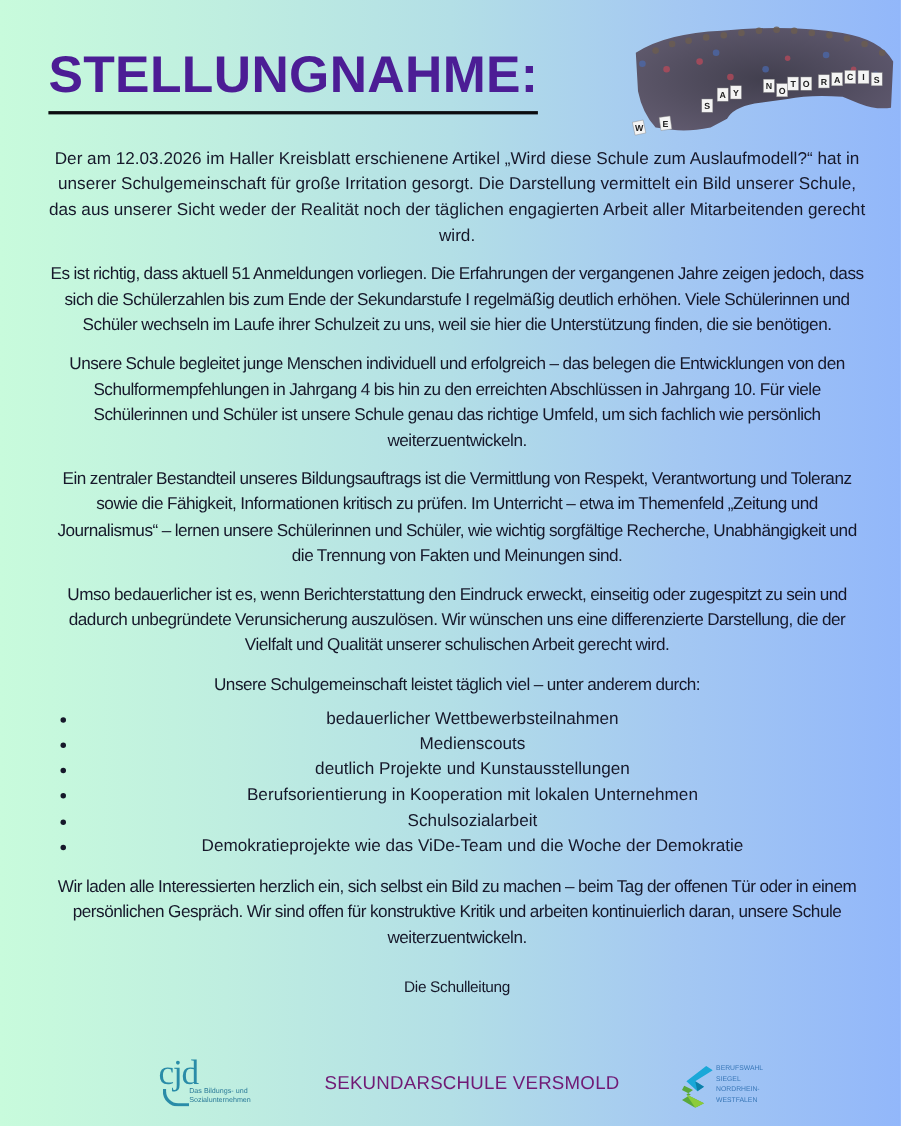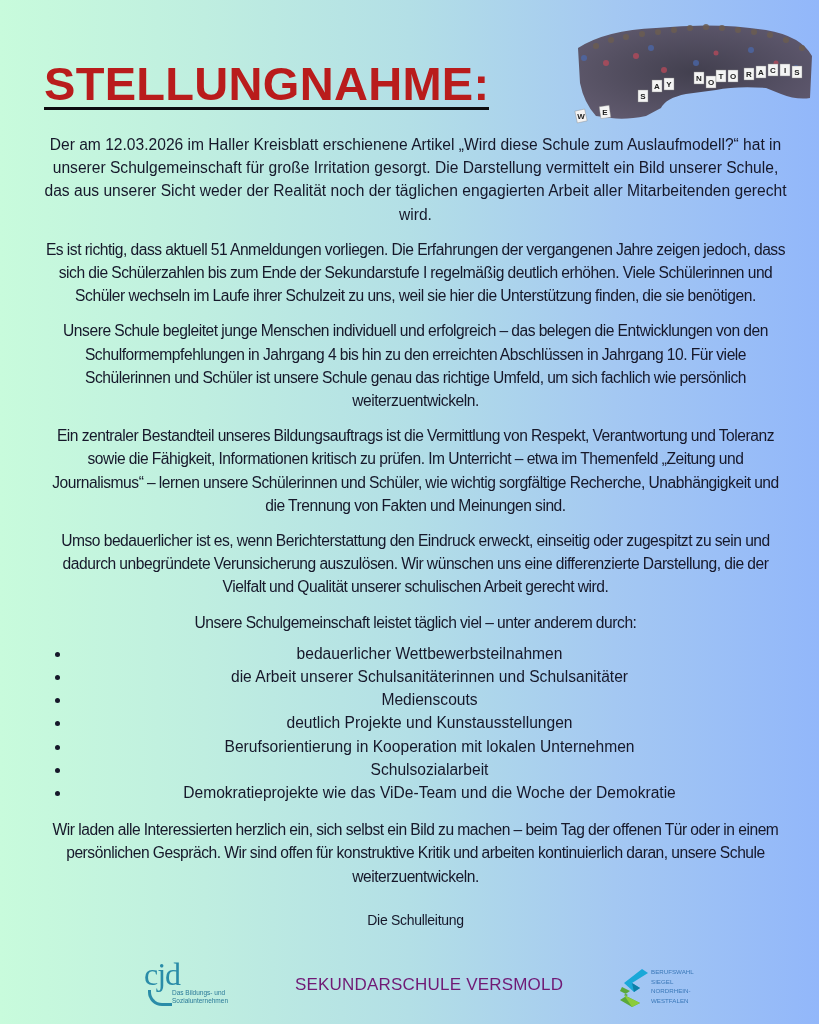--- a/index.html
+++ b/index.html
@@ -11,25 +11,24 @@
       color: #16182a;
     }
     .title {
       position: absolute;
       left: 44px;
       top: 44px;
       font-family: "Liberation Sans", sans-serif;
       font-weight: bold;
       font-size: 47px;
       letter-spacing: 0.3px;
-      color: #b91c1c;
+      color: #4c1d95;
       line-height: 1;
-      padding-bottom: 0;
+      padding-bottom: 10px;
       border-bottom: 3px solid #0c0c10;
-      margin-top: 16px;
     }
     .photo {
       position: absolute;
       left: 566px;
       top: 8px;
       width: 250px;
       height: 120px;
     }
     .content {
       position: absolute;
@@ -215,21 +214,20 @@
 
 <div class="content">
   <p>Der am 12.03.2026 im Haller Kreisblatt erschienene Artikel „Wird diese Schule zum Auslaufmodell?“ hat in unserer Schulgemeinschaft für große Irritation gesorgt. Die Darstellung vermittelt ein Bild unserer Schule, das aus unserer Sicht weder der Realität noch der täglichen engagierten Arbeit aller Mitarbeitenden gerecht wird.</p>
   <p class="narrow">Es ist richtig, dass aktuell 51 Anmeldungen vorliegen. Die Erfahrungen der vergangenen Jahre zeigen jedoch, dass sich die Schülerzahlen bis zum Ende der Sekundarstufe I regelmäßig deutlich erhöhen. Viele Schülerinnen und Schüler wechseln im Laufe ihrer Schulzeit zu uns, weil sie hier die Unterstützung finden, die sie benötigen.</p>
   <p class="narrow">Unsere Schule begleitet junge Menschen individuell und erfolgreich – das belegen die Entwicklungen von den Schulformempfehlungen in Jahrgang 4 bis hin zu den erreichten Abschlüssen in Jahrgang 10. Für viele Schülerinnen und Schüler ist unsere Schule genau das richtige Umfeld, um sich fachlich wie persönlich weiterzuentwickeln.</p>
   <p class="narrow">Ein zentraler Bestandteil unseres Bildungsauftrags ist die Vermittlung von Respekt, Verantwortung und Toleranz sowie die Fähigkeit, Informationen kritisch zu prüfen. Im Unterricht – etwa im Themenfeld „Zeitung und Journalismus“ – lernen unsere Schülerinnen und Schüler, wie wichtig sorgfältige Recherche, Unabhängigkeit und die Trennung von Fakten und Meinungen sind.</p>
   <p class="narrow">Umso bedauerlicher ist es, wenn Berichterstattung den Eindruck erweckt, einseitig oder zugespitzt zu sein und dadurch unbegründete Verunsicherung auszulösen. Wir wünschen uns eine differenzierte Darstellung, die der Vielfalt und Qualität unserer schulischen Arbeit gerecht wird.</p>
   <p class="narrow" style="margin-bottom:0">Unsere Schulgemeinschaft leistet täglich viel – unter anderem durch:</p>
   <ul>
     <li>bedauerlicher Wettbewerbsteilnahmen</li>
-    <li>die Arbeit unserer Schulsanitäterinnen und Schulsanitäter</li>
     <li>Medienscouts</li>
     <li>deutlich Projekte und Kunstausstellungen</li>
     <li>Berufsorientierung in Kooperation mit lokalen Unternehmen</li>
     <li>Schulsozialarbeit</li>
     <li>Demokratieprojekte wie das ViDe-Team und die Woche der Demokratie</li>
   </ul>
   <p class="narrow" style="margin-top:14px">Wir laden alle Interessierten herzlich ein, sich selbst ein Bild zu machen – beim Tag der offenen Tür oder in einem persönlichen Gespräch. Wir sind offen für konstruktive Kritik und arbeiten kontinuierlich daran, unsere Schule weiterzuentwickeln.</p>
   <div class="signature">Die Schulleitung</div>
 </div>
 

